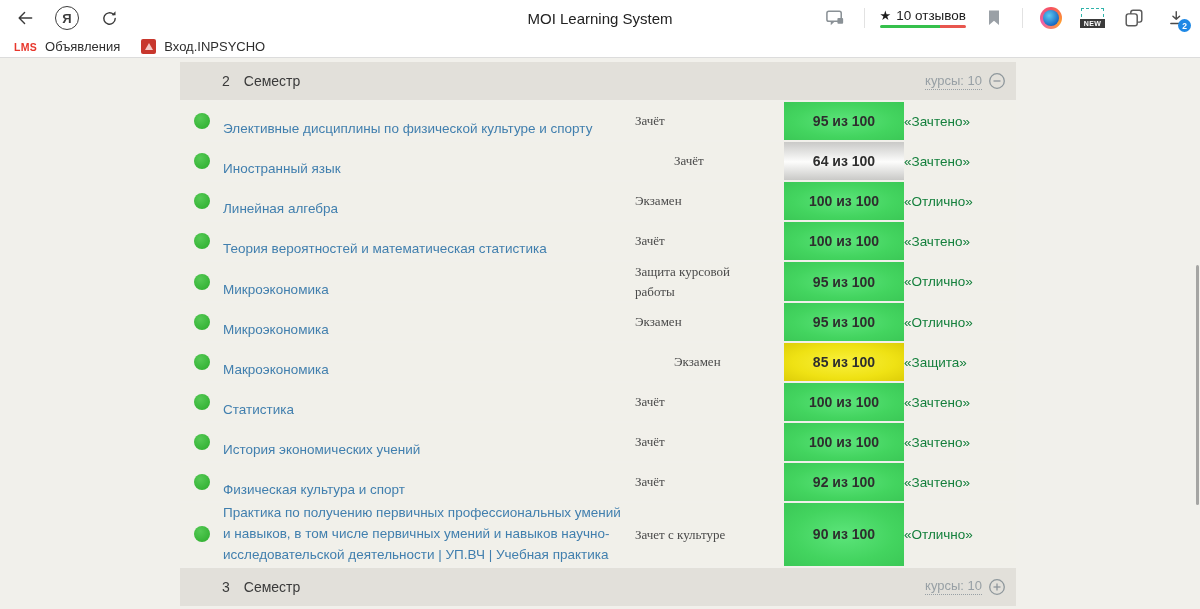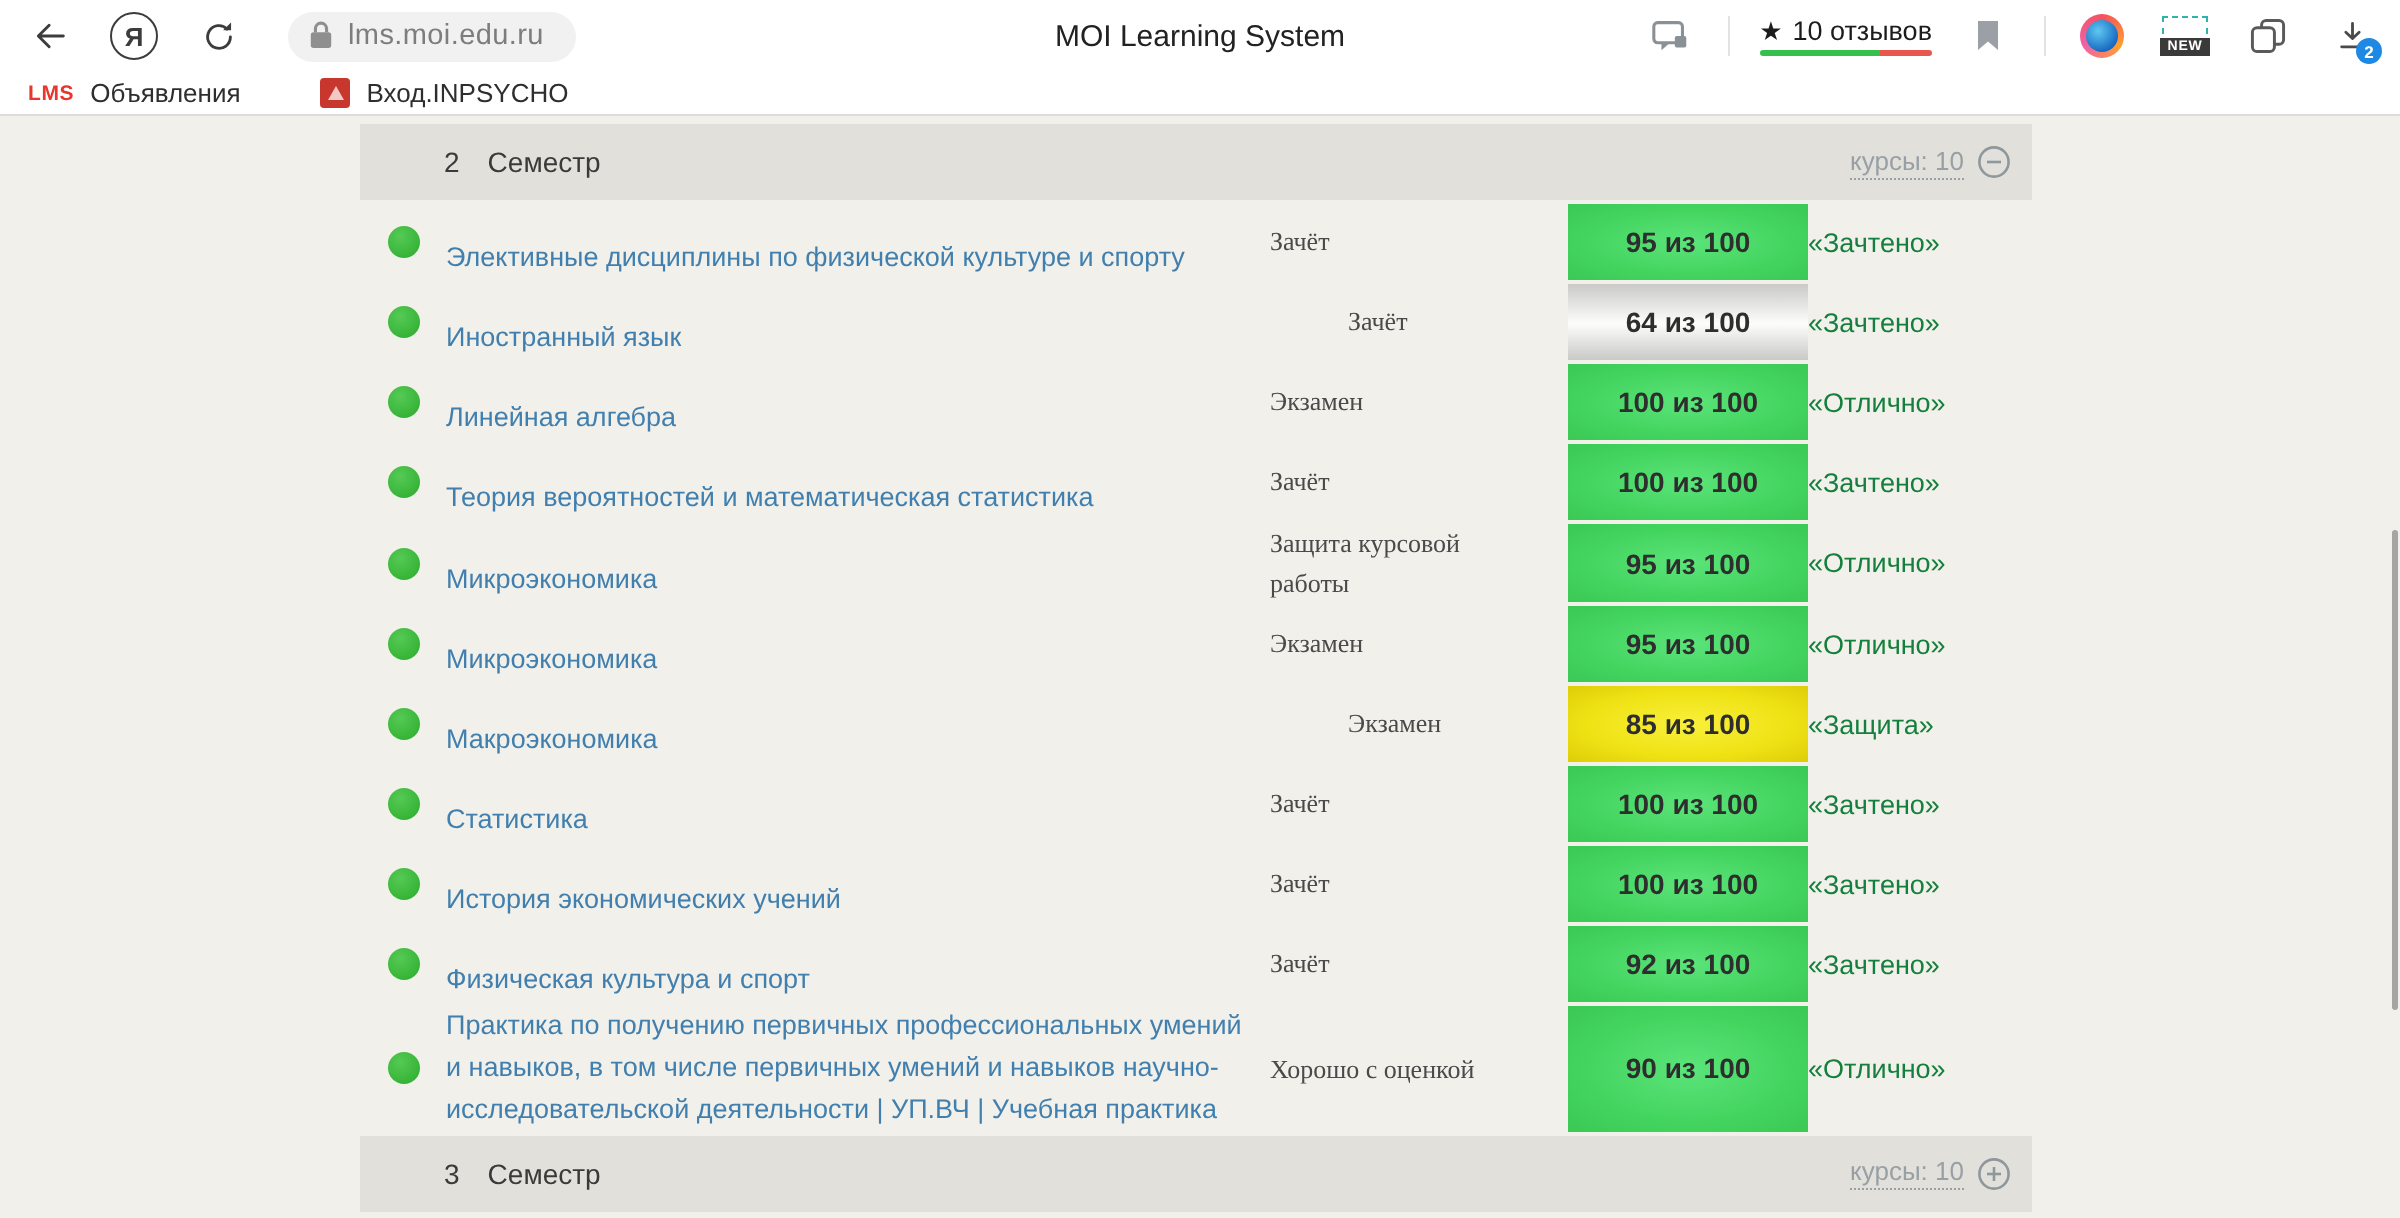--- a/index.html
+++ b/index.html
@@ -23,21 +23,21 @@
   .reviews-bar { height:3px; display:flex; border-radius:2px; overflow:hidden; }
   .bar-green { flex:7; background:#35c04c; }
   .bar-red { flex:3; background:#e8564e; }
   .new-icon { position:relative; width:27px; height:21px; cursor:pointer; }
   .new-frame { position:absolute; top:0; left:2px; right:2px; height:9px; border:1.6px dashed #2fb3aa; border-bottom:none; }
   .new-label { position:absolute; bottom:0; left:0; right:0; height:11px; background:#3a3a3a; color:#fff; font-size:7px; font-weight:bold; display:flex; align-items:center; justify-content:center; letter-spacing:.4px; border:1px solid #fff; }
   .browser-circle { width:22px; height:22px; border-radius:50%; background:conic-gradient(#f5515f,#ff9f2e,#f061a6,#f5515f); position:relative; cursor:pointer; }
   .browser-circle::after { content:""; position:absolute; inset:3px; border-radius:50%; background:radial-gradient(circle at 38% 35%, #5ec8f2, #1565c0 75%); }
   .dl-wrap { position:relative; width:26px; height:26px; display:flex; align-items:center; justify-content:center; cursor:pointer; }
   .dl-badge { position:absolute; right:-3px; bottom:-1px; width:13px; height:13px; border-radius:50%; background:#1e88e5; color:#fff; font-size:8.5px; font-weight:bold; display:flex; align-items:center; justify-content:center; }
-  .bookmarks { height:21px; display:flex; align-items:center; gap:40px; padding:0 14px; background:#fff; }
+  .bookmarks { height:21px; display:flex; align-items:center; gap:21px; padding:0 14px; background:#fff; }
   .bookmark { display:flex; align-items:center; gap:8px; font-size:13px; color:#2e2e2e; cursor:pointer; }
   .lms-logo { color:#e8372c; font-weight:bold; font-size:10.5px; letter-spacing:.3px; }
   .inp-logo { width:15px; height:15px; background:#c8372d; border-radius:2px; display:flex; align-items:center; justify-content:center; }
   .inp-logo span { width:0; height:0; border-left:4px solid transparent; border-right:4px solid transparent; border-bottom:7px solid #f4c9c5; }
 
   
   .content { position:relative; height:551px; background:#f1f0eb; }
   .grades-table { margin:4px 0 0 180px; width:836px; display:flex; flex-direction:column; gap:2px; }
   .sem-header { min-height:38px; background:#e2e0da; display:flex; align-items:center; padding:0 10px 0 42px; font-size:14px; color:#3a3a3a; }
   .sem-num { margin-right:14px; }
@@ -70,27 +70,20 @@
       </div>
       <div class="icon-btn">
         <div class="ya-logo">Я</div>
       </div>
       <div class="icon-btn">
         <svg width="19" height="19" viewBox="0 0 24 24">
             <path d="M19.2 12a7.2 7.2 0 1 1-2.1-5.1" fill="none" stroke="#3c3c3c" stroke-width="1.8" stroke-linecap="round"></path>
             <path d="M19.6 2.8v5h-5z" fill="#3c3c3c"></path>
           </svg>
       </div>
-      <div class="addr">
-        <svg width="13" height="15" viewBox="0 0 14 16">
-            <rect x="1.5" y="6.5" width="11" height="8.5" rx="1.5" fill="#8f8f8f"></rect>
-            <path d="M4 6.5V4.6a3 3 0 0 1 6 0v1.9" fill="none" stroke="#8f8f8f" stroke-width="1.7"></path>
-          </svg>
-        <span class="addr-url">lms.moi.edu.ru</span>
-      </div>
     </div>
 
     <div class="tab-title">MOI Learning System</div>
 
     <div class="right-controls">
       <div class="icon-btn">
         <svg width="21" height="20" viewBox="0 0 22 20">
             <rect x="2" y="3" width="15" height="10.5" rx="2" fill="none" stroke="#8a9196" stroke-width="1.6"></rect>
             <path d="M6 13.5v4l4.5-4z" fill="#8a9196"></path>
             <rect x="13" y="10" width="6" height="6" rx="1" fill="#8a9196"></rect>
@@ -286,21 +279,21 @@
     <div class="cell-grade">«Зачтено»</div>
   </div>
 
   <div class="course-row">
     <div class="cell-dot">
       <span class="dot"></span>
     </div>
     <div class="cell-name">
       <a class="course-link">Практика по получению первичных профессиональных умений и навыков, в том числе первичных умений и навыков научно-исследовательской деятельности | УП.ВЧ | Учебная практика</a>
     </div>
-    <div class="cell-exam">Хорошо с оценкой</div>
+    <div class="cell-exam">Зачет с культуре</div>
     <div class="cell-badge badge--green">90 из 100</div>
     <div class="cell-grade">«Отлично»</div>
   </div>
 </div>
 
     <div class="sem-header">
       <span class="sem-num">3</span>
       <span>Семестр</span>
       <span class="sem-right">
         <span class="courses-link">курсы: 10</span>

